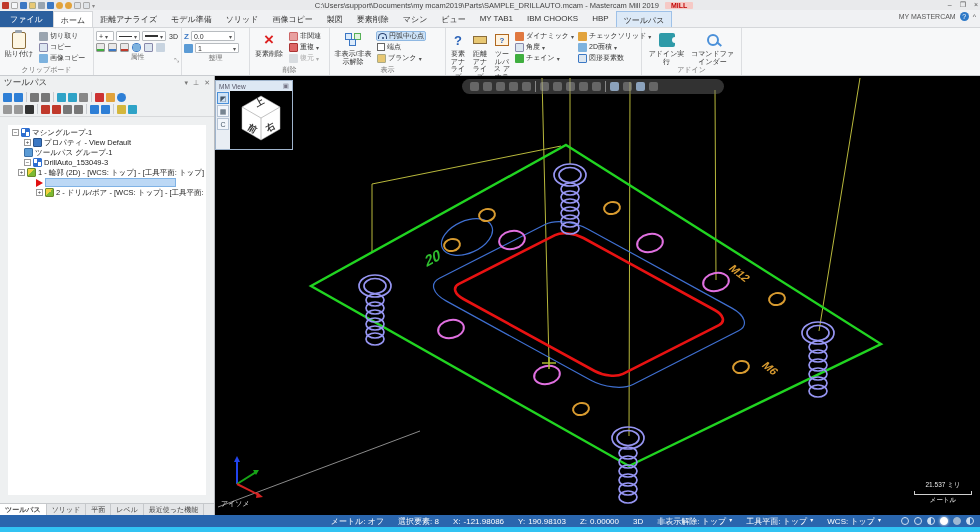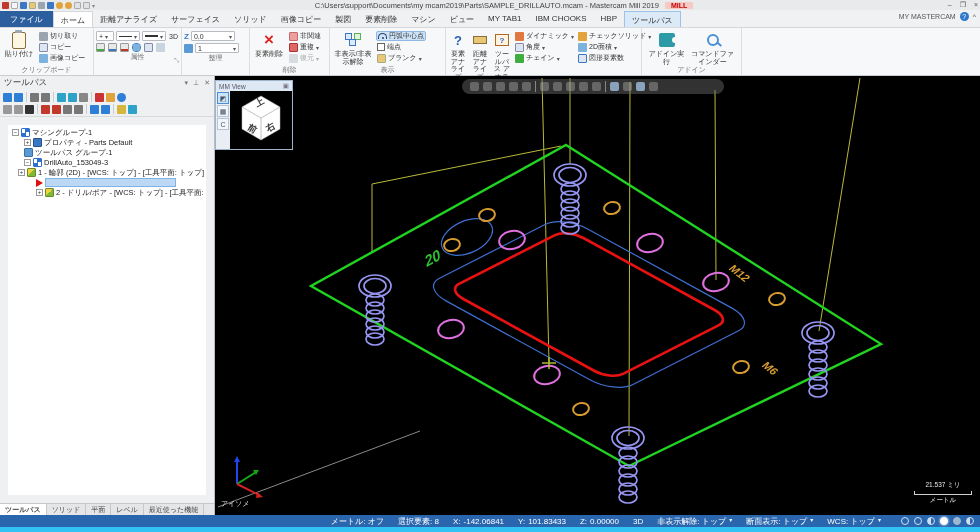--- a/index.html
+++ b/index.html
@@ -138,21 +138,21 @@
     <span>–</span>
     <span>❐</span>
     <span>×</span>
   </div>
 </div>
 
 <div class="tabrow">
   <div class="tab-file">ファイル</div>
   <div class="tab active">ホーム</div>
   <div class="tab">距離アナライズ</div>
-  <div class="tab">サーフェイス</div>
+  <div class="tab">モデル準備</div>
   <div class="tab">ソリッド</div>
   <div class="tab">画像コピー</div>
   <div class="tab">製図</div>
   <div class="tab">要素削除</div>
   <div class="tab">マシン</div>
   <div class="tab">ビュー</div>
   <div class="tab">MY TAB1</div>
   <div class="tab">IBM CHOOKS</div>
   <div class="tab">HBP</div>
   <div class="tab context">ツールパス</div>
@@ -426,21 +426,21 @@
     </div>
     <div class="tree">
       <div class="trow" style="padding-left:4px">
         <span class="exp">−</span>
         <span class="ticon checker"></span>
         <span>マシングループ-1</span>
       </div>
       <div class="trow" style="padding-left:16px">
         <span class="exp">+</span>
         <span class="ticon prop"></span>
-        <span>プロパティ - Parts Default</span>
+        <span>プロパティ - View Default</span>
       </div>
       <div class="trow" style="padding-left:16px">
         <span class="ticon group"></span>
         <span>ツールパス グループ-1</span>
       </div>
       <div class="trow" style="padding-left:16px">
         <span class="exp">−</span>
         <span class="ticon checker"></span>
         <span>DrillAuto_153049-3</span>
       </div>
@@ -628,39 +628,39 @@
 <div class="statusbar">
   <div style="flex:1"></div>
   <div class="grp">
       <span>メートル: オフ</span>
     </div>
   <div class="grp">
       <span>選択要素: 8</span>
     </div>
   <div class="grp">
       <span>X:</span>
-      <span>-142.06841</span>
+      <span>-121.98086</span>
     </div>
   <div class="grp">
       <span>Y:</span>
-      <span>101.83433</span>
+      <span>190.98103</span>
     </div>
   <div class="grp">
       <span>Z:</span>
       <span>0.00000</span>
     </div>
   <div class="grp">
       <span>3D</span>
     </div>
   <div class="grp">
       <span>非表示解除: トップ</span>
       <span style="font-size:6px">▾</span>
     </div>
   <div class="grp">
-      <span>断面表示: トップ</span>
+      <span>工具平面: トップ</span>
       <span style="font-size:6px">▾</span>
     </div>
   <div class="grp">
       <span>WCS: トップ</span>
       <span style="font-size:6px">▾</span>
     </div>
   <div class="st-icons">
     <span class="stc"></span>
     <span class="stc"></span>
     <span class="stc half"></span>

